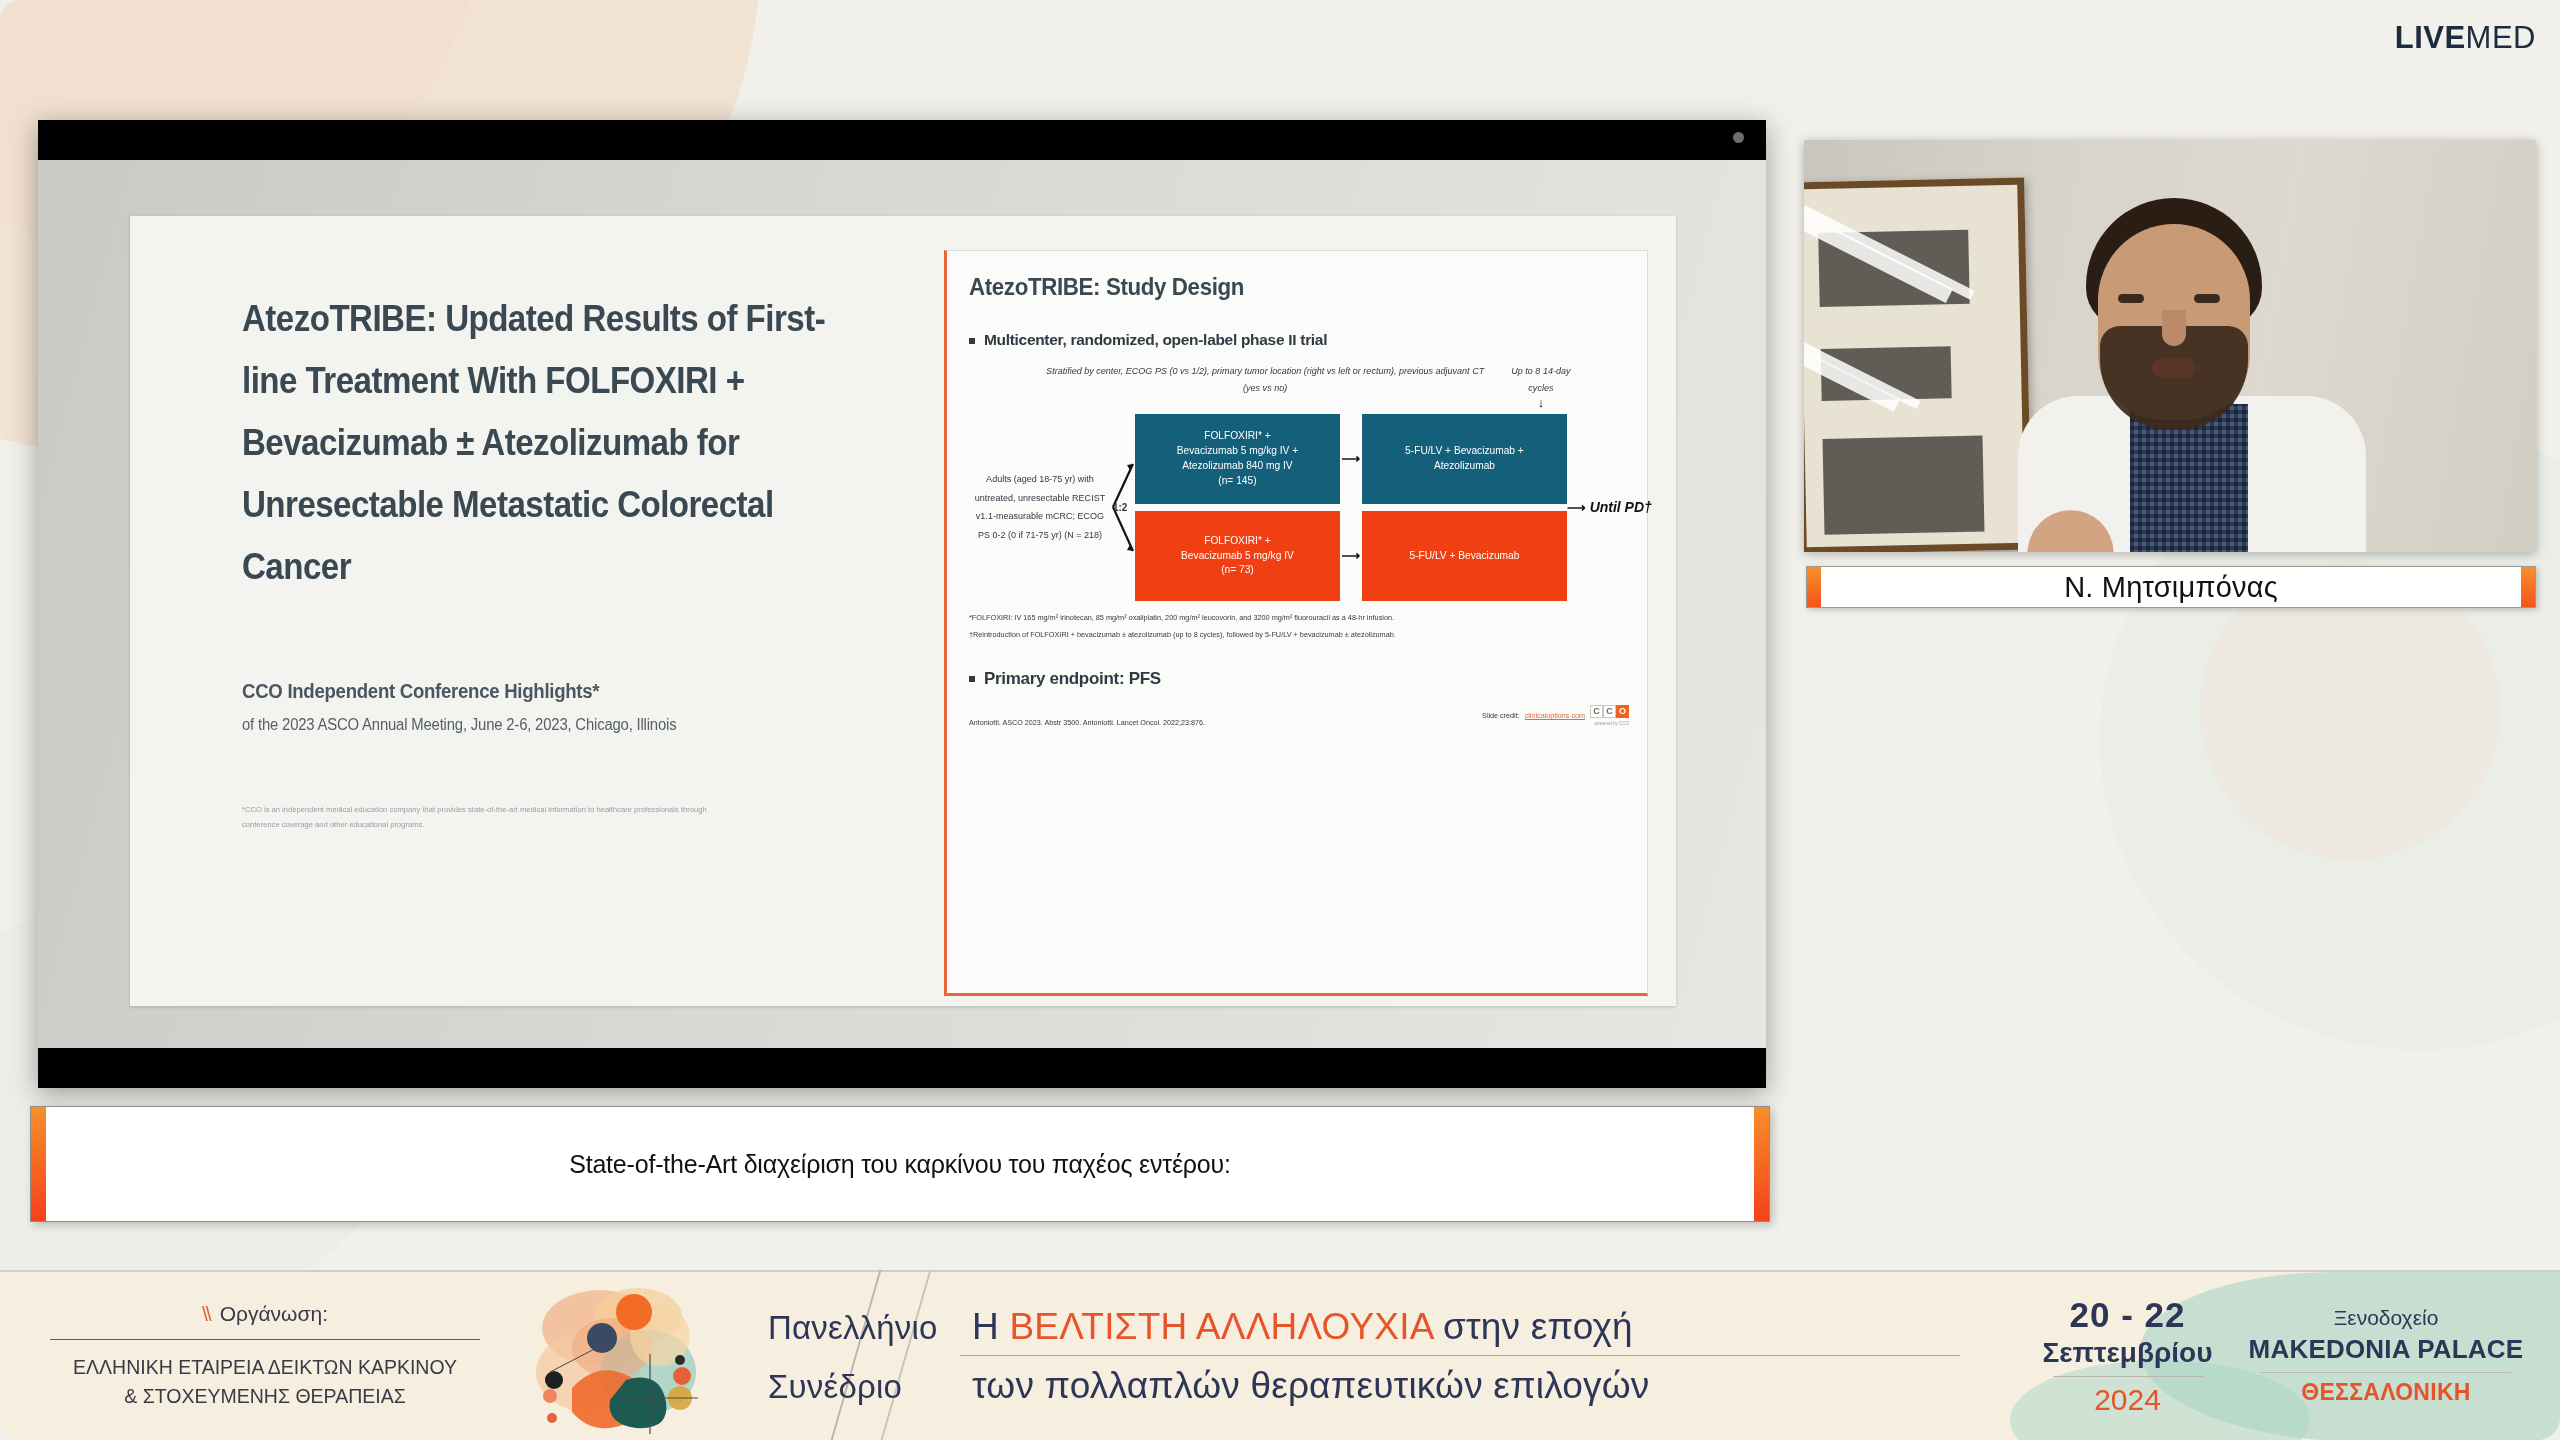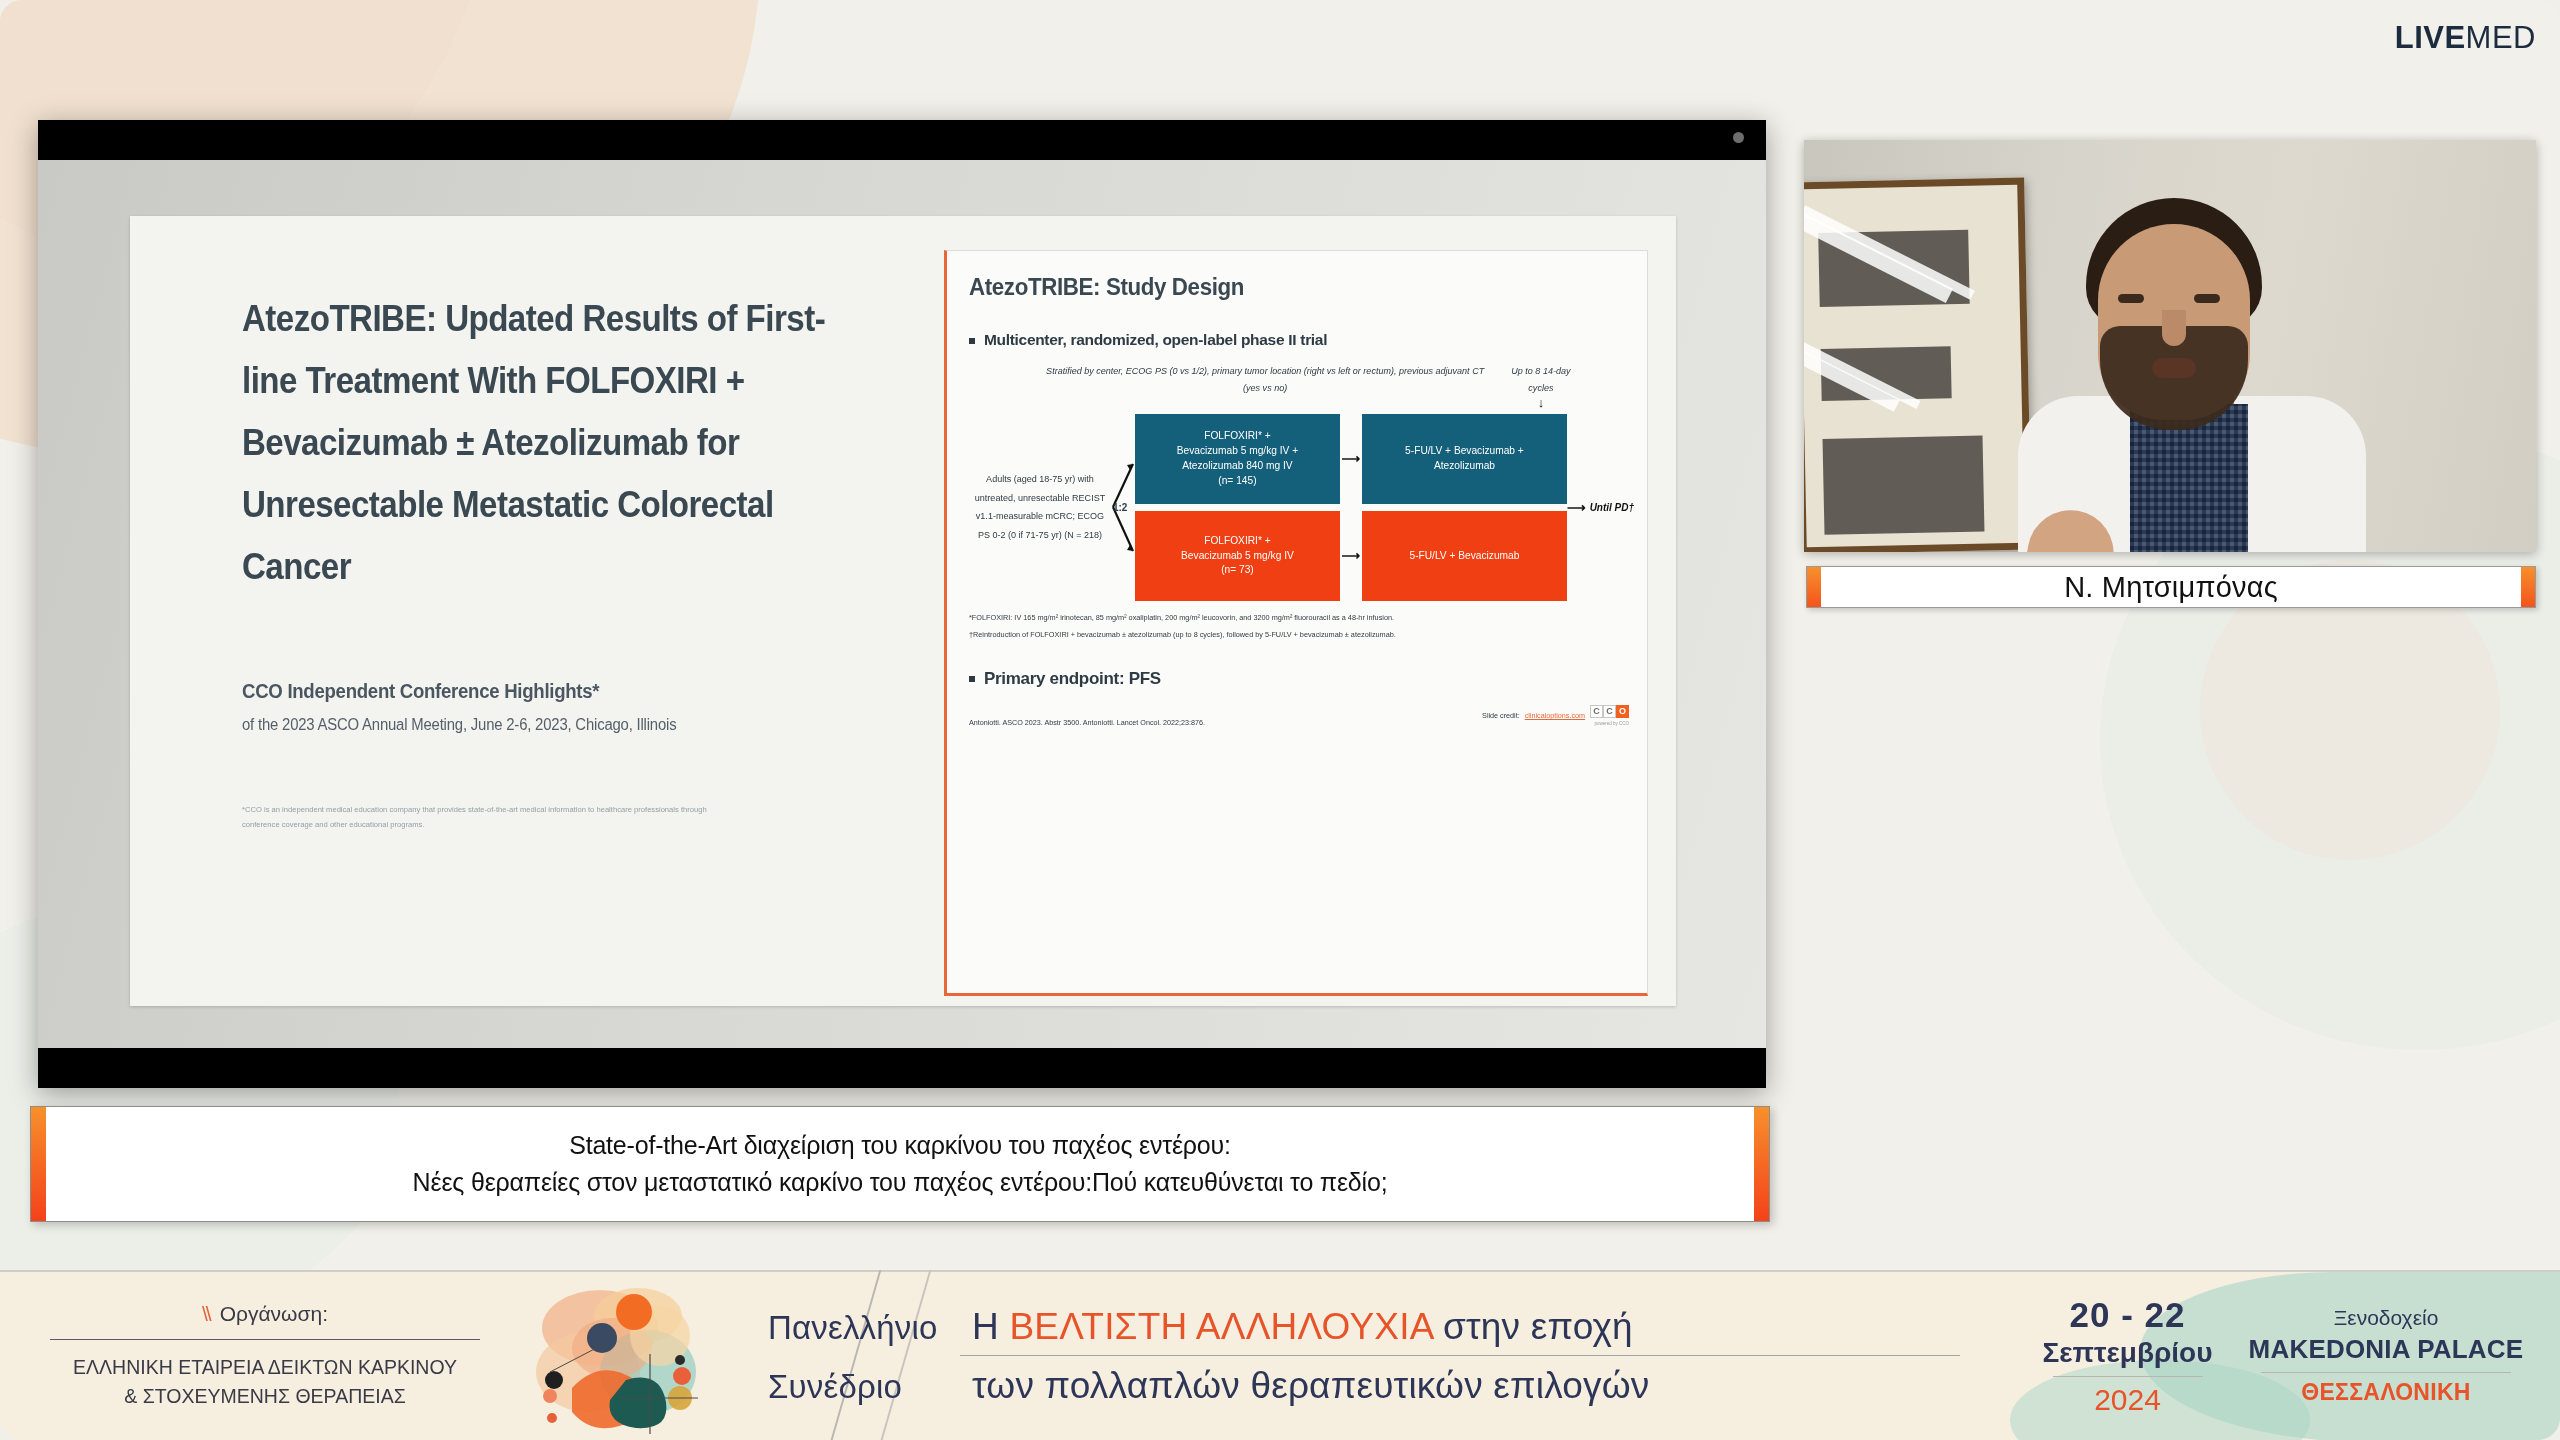--- a/index.html
+++ b/index.html
@@ -215,21 +215,21 @@
     font-size: 10.2px;
   }
   .tbox.teal { background: #145f7a; }
   .tbox.orange { background: #f03f12; }
   .tbox .ln { white-space: nowrap; }
 
   .sd-mini-arrow {
     text-align: center; font-size: 13px; color: #111; font-weight: bold;
   }
   .sd-until {
-    font-style: italic; font-size: 10px; color: #111; font-weight: bold;
+    font-style: italic; font-size: 14px; color: #111; font-weight: bold;
     white-space: nowrap;
   }
 
   .sd-foot {
     margin-top: 10px;
     font-size: 7.6px; line-height: 1.95; color: #2f3b44;
     transform: scaleX(.96); transform-origin: left top;
   }
   .sd-cite-row {
     margin-top: 16px;
@@ -607,21 +607,20 @@
   <div id="nameplate">
     <div class="bar"></div>
     <div class="nm">Ν. Μητσιμπόνας</div>
     <div class="bar"></div>
   </div>
 
   <div id="caption">
     <div class="bar"></div>
     <div class="txt">
       <div class="ln">State-of-the-Art διαχείριση του καρκίνου του παχέος εντέρου:</div>
-      <div class="ln">Νέες θεραπείες στον μεταστατικό καρκίνο του παχέος εντέρου:Πού κατευθύνεται το πεδίο;</div>
     </div>
     <div class="bar"></div>
   </div>
 
   <div id="footer">
     <div class="ft-mint"></div>
     <div class="ft-mint2"></div>
     <div class="ft-slash"></div>
     <div class="ft-slash2"></div>
 

